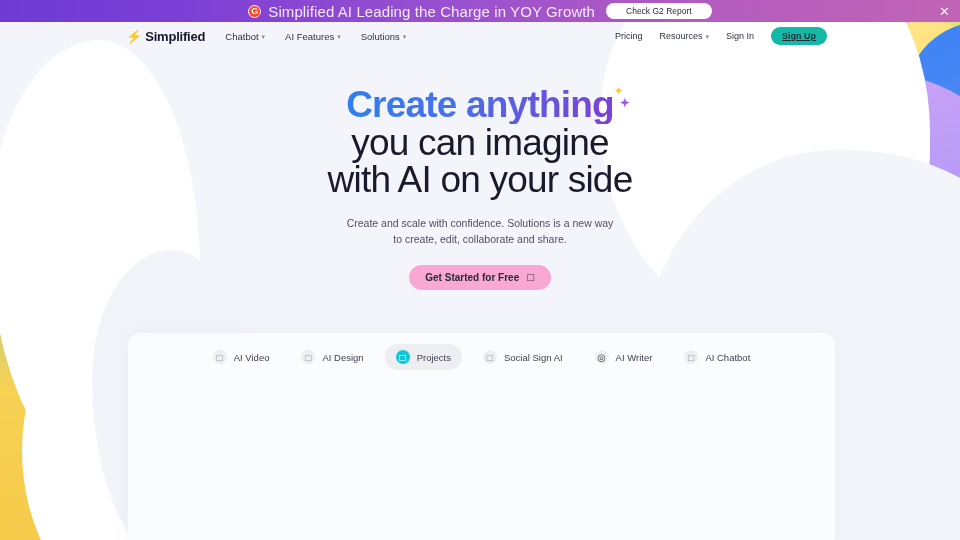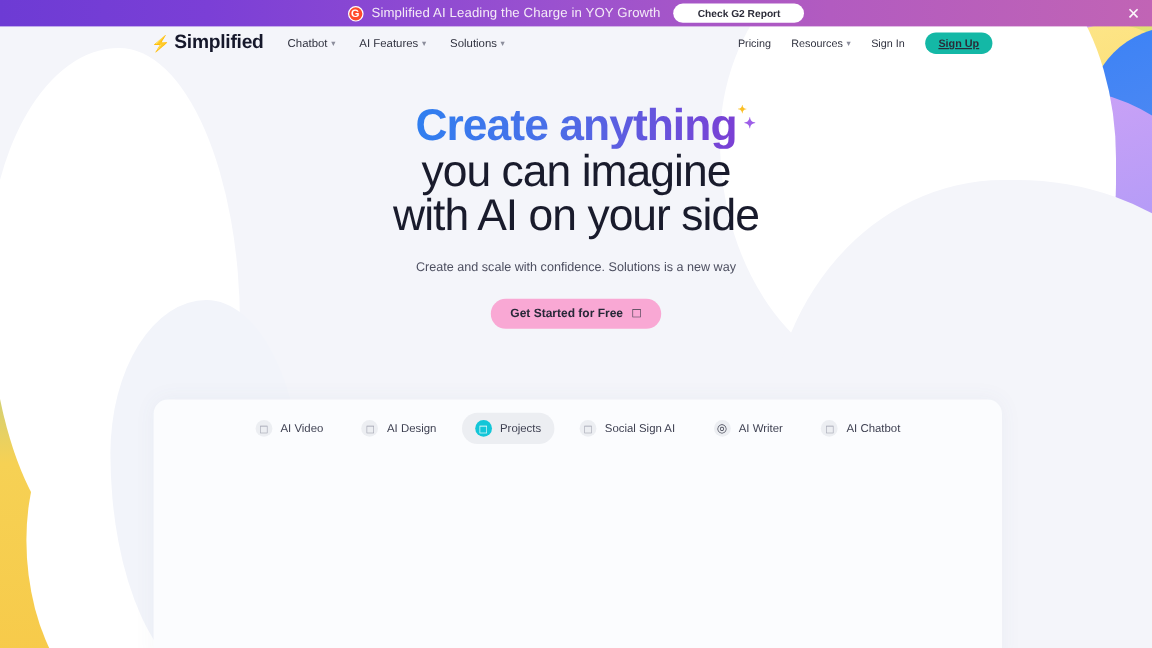--- a/index.html
+++ b/index.html
@@ -112,45 +112,45 @@
   }
   .banner-inner { display: flex; align-items: center; gap: 7px; }
   .g2-icon {
     width: 13px; height: 13px; border-radius: 50%;
     background: #ff492c;
     display: inline-flex; align-items: center; justify-content: center;
     color: #fff; font-size: 9px; font-weight: bold;
     line-height: 1;
     border: 1.5px solid #fff;
   }
-  .banner-text { font-size: 11px; letter-spacing: .1px; color: #f4eaf7; }
+  .banner-text { font-size: 15px; letter-spacing: .1px; color: #f4eaf7; }
   .banner-btn {
     background: #ffffff; color: #2b2b38;
-    font-size: 8.5px; font-weight: bold;
+    font-size: 8.5px; font-weight: normal;
     border: none; border-radius: 10px;
     padding: 3px 20px; cursor: pointer;
     margin-left: 4px;
   }
   .banner-close {
     position: absolute; right: 10px; top: 50%; transform: translateY(-50%);
     color: #fff; font-size: 13px; cursor: pointer; line-height: 1;
     opacity: .95;
   }
 
   
   .navbar {
     position: relative; z-index: 9;
     height: 28px;
     display: flex; align-items: center;
     padding: 0 133px 0 126px;
   }
   .nav-left { display: flex; align-items: center; gap: 20px; }
   .logo { display: flex; align-items: center; gap: 3px; }
   .logo-bolt { font-size: 13px; color: #f5b324; line-height: 1; }
-  .logo-text { font-size: 16px; font-weight: bold; color: #16182b; letter-spacing: -.2px; }
+  .logo-text { font-size: 13px; font-weight: bold; color: #16182b; letter-spacing: -.2px; }
   .nav-item {
     display: flex; align-items: center; gap: 3px;
     font-size: 9.5px; color: #30323f; cursor: pointer; white-space: nowrap;
   }
   .caret { font-size: 7px; color: #8b8d9b; line-height: 1; }
   .nav-right { margin-left: auto; display: flex; align-items: center; gap: 17px; }
   .nav-link { font-size: 9px; color: #30323f; cursor: pointer; }
   .signup-btn {
     background: #14b8a6; color: #2b2b38;
     font-size: 9px; font-weight: bold;
@@ -304,20 +304,21 @@
   <div class="hero">
     <div class="headline">
       <div>
         <span class="headline-gradient">Create anything</span><span class="sparkle-wrap"><span class="spark spark-a">✦</span><span class="spark spark-b">✦</span></span>
       </div>
       <div class="headline-line2">you can imagine</div>
       <div class="headline-line3">with AI on your side</div>
     </div>
     <div class="subtitle">
       <div>Create and scale with confidence. Solutions is a new way</div>
+      <div>to create, edit, collaborate and share.</div>
     </div>
     <div class="cta-wrap">
       <button class="cta-btn">
         <span>Get Started for Free</span>
         <span class="cta-glyph">□</span>
       </button>
     </div>
   </div>
 
   <div class="panel">

